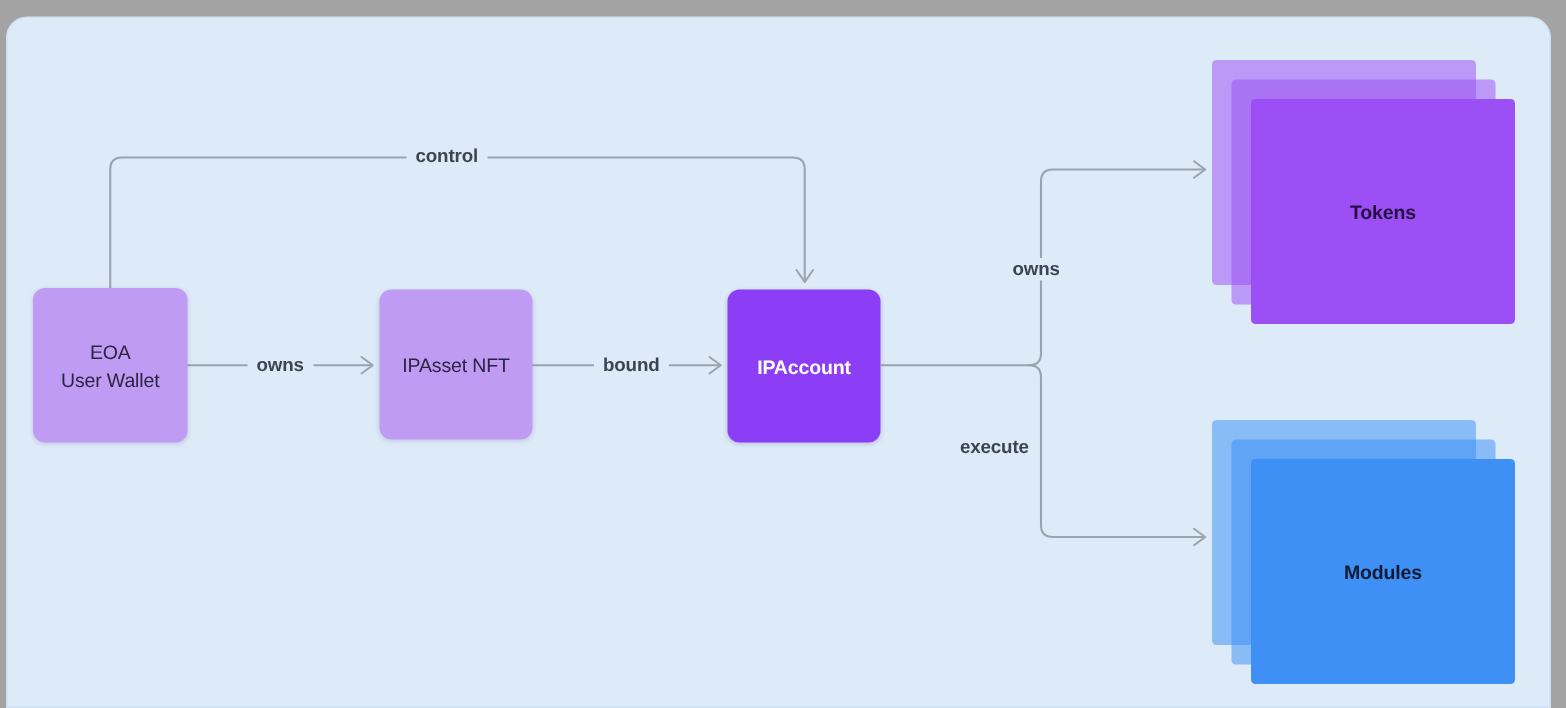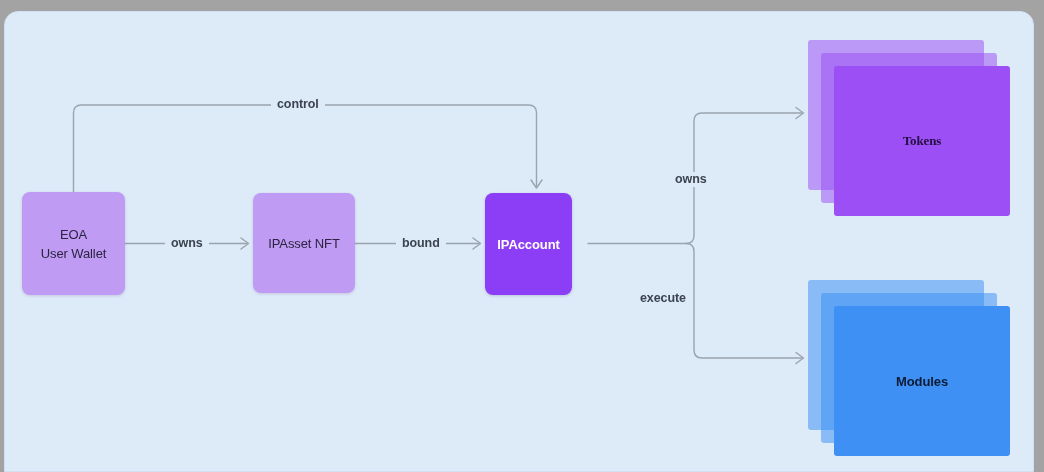--- a/index.html
+++ b/index.html
@@ -185,25 +185,25 @@
 
   <div class="node lilac" style="left:253px; top:193px; width:102px; height:100px;">
     <span class="node-line">IPAsset NFT</span>
   </div>
 
   <div class="node lilac" style="left:22px; top:192px; width:103px; height:103px;">
     <span class="node-line">EOA</span>
     <span class="node-line">User Wallet</span>
   </div>
 
-  <div class="node violet" style="left:485px; top:193px; width:87px; height:102px;">
+  <div class="node violet" style="left:485px; top:193px; width:102px; height:102px;">
     <span class="node-line">IPAccount</span>
   </div>
 
-  <div class="stack purple" style="left:808px; top:40px;font-family:Liberation Serif, serif;">
+  <div class="stack purple" style="left:808px; top:40px;">
     <div class="stack-layer l0"></div>
     <div class="stack-layer l1"></div>
     <div class="stack-layer l2"></div>
     <div class="stack-label">Tokens</div>
   </div>
 
   <div class="stack blue" style="left:808px; top:280px;">
     <div class="stack-layer l0"></div>
     <div class="stack-layer l1"></div>
     <div class="stack-layer l2"></div>

